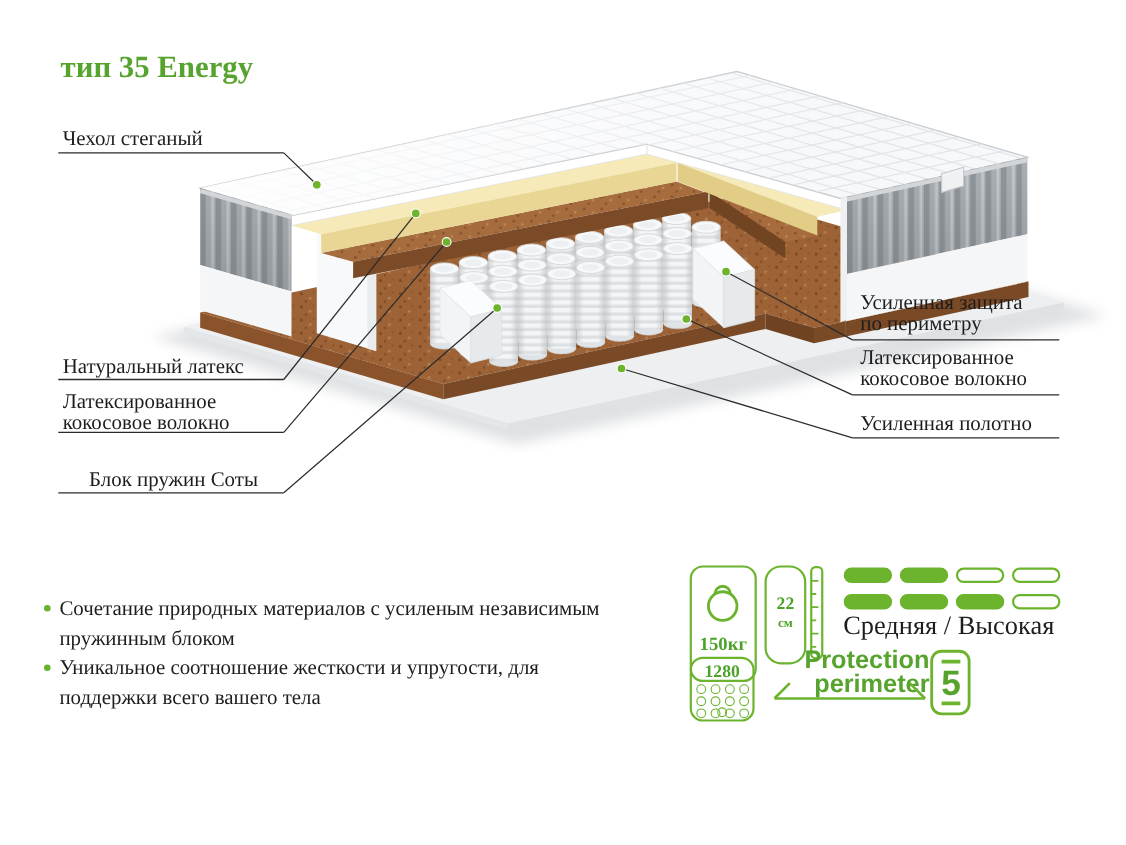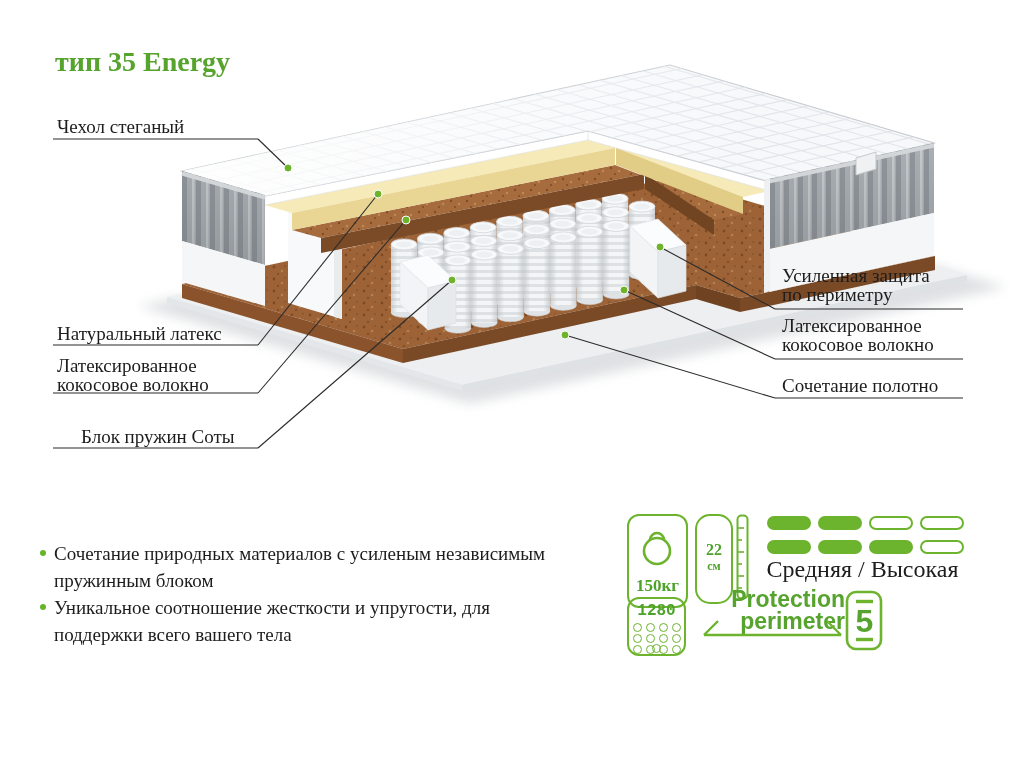--- a/index.html
+++ b/index.html
@@ -323,29 +323,29 @@
 
   <div class="abs dlabel" style="left:782px;top:266px;">
     <div>Усиленная защита</div>
     <div>по периметру</div>
   </div>
   <div class="abs dlabel" style="left:782px;top:316px;">
     <div>Латексированное</div>
     <div>кокосовое волокно</div>
   </div>
   <div class="abs dlabel" style="left:782px;top:376px;">
-    <div>Сочетание полотно</div>
+    <div>Усиленная полотно</div>
   </div>
 
   <div class="abs features">
     <div class="feat">Сочетание природных материалов с усиленым независимым пружинным блоком</div>
     <div class="feat">Уникальное соотношение жесткости и упругости, для поддержки всего вашего тела</div>
   </div>
 
-  <div class="gicon" style="left:627px;top:514px;width:61px;height:94px;">
+  <div class="gicon" style="left:627px;top:514px;width:61px;height:106px;">
     <svg width="56" height="50" style="position:absolute;left:0px;top:6px;">
       <path d="M21,18 a7,7 0 1 1 14,0" fill="none" stroke="#6cb32e" stroke-width="2.6"></path>
       <circle cx="28" cy="29" r="13" fill="#fff" stroke="#6cb32e" stroke-width="2.6"></circle>
     </svg>
     <div class="gtext" style="left:0;right:0;top:60px;font-size:17px;">150кг</div>
   </div>
 
   <div class="gicon" style="left:695px;top:514px;width:38px;height:90px;border-radius:15px;">
     <div class="gtext" style="left:0;right:0;top:25px;font-size:16px;">22</div>
     <div class="gtext" style="left:0;right:0;top:43px;font-size:12px;">см</div>
@@ -360,21 +360,21 @@
       <line x1="1.5" y1="62" x2="8" y2="62"></line>
         <line x1="1.5" y1="74" x2="6" y2="74"></line>
     </g>
   </svg>
 
   <div class="pillrow" style="top:516px;" id="pills-row1"><span class="pill filled"></span><span class="pill filled"></span><span class="pill"></span><span class="pill"></span></div>
   <div class="pillrow" style="top:540px;" id="pills-row2"><span class="pill filled"></span><span class="pill filled"></span><span class="pill filled"></span><span class="pill"></span></div>
   <div class="abs" id="firmness-label">Средняя / Высокая</div>
 
   <div class="gicon" style="left:627px;top:597px;width:59px;height:59px;">
-    <div class="gtext" style="left:0;right:0;top:3px;font-size:16px;font-family:Liberation Mono, monospace;">1280</div>
+    <div class="gtext" style="left:0;right:0;top:3px;font-size:16px;">1280</div>
     <div id="spring-dots" style="position:absolute;left:0;right:0;top:23px;">
         <div class="sdotrow"><span class="sdot"></span><span class="sdot"></span><span class="sdot"></span><span class="sdot"></span></div>
         <div class="sdotrow"><span class="sdot"></span><span class="sdot"></span><span class="sdot"></span><span class="sdot"></span><span class="sdot"></span></div>
         <div class="sdotrow"><span class="sdot"></span><span class="sdot"></span><span class="sdot"></span><span class="sdot"></span></div>
       </div>
   </div>
 
   <div class="abs" id="protection">
     <div>Protection</div>
     <div>perimeter</div>

